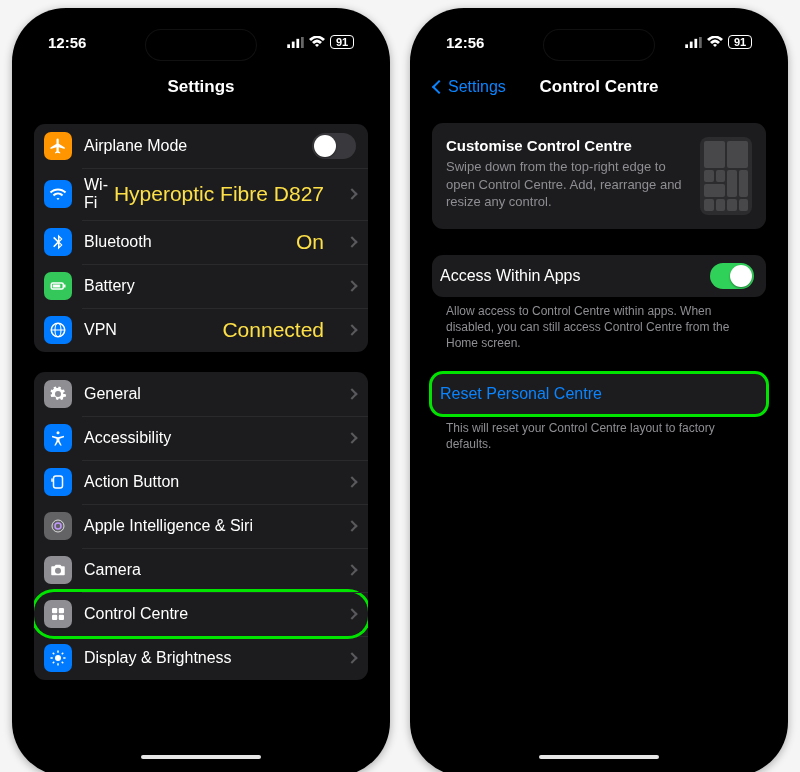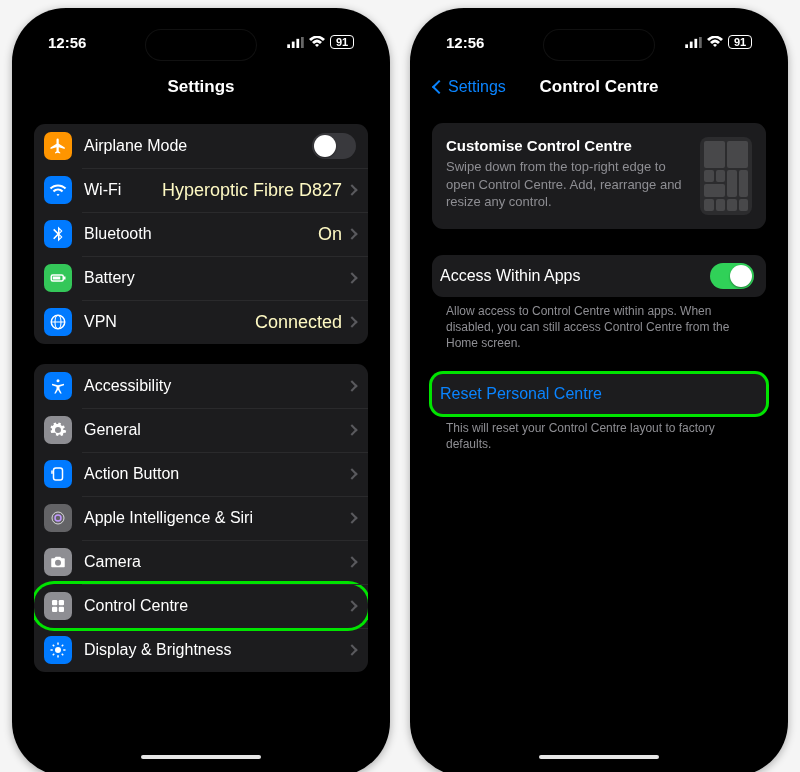--- a/index.html
+++ b/index.html
@@ -129,23 +129,23 @@
     flex-shrink: 0;
     color: #fff;
   }
   .icon svg { width: 18px; height: 18px; display: block; }
   .label {
     color: #fff;
     font-size: 16px;
     flex: 1;
   }
   .value {
-    color: #fef9c3;
-    font-size: 18px;
-    margin-right: 6px;
+    color: #fde047;
+    font-size: 21px;
+    margin-right: 24px;
   }
   .chev {
     width: 8px; height: 8px;
     border-top: 2px solid #5a5a5e;
     border-right: 2px solid #5a5a5e;
     transform: rotate(45deg);
     flex-shrink: 0;
   }
   .switch {
     width: 44px; height: 26px;
@@ -328,37 +328,37 @@
           </span>
           <span class="label">VPN</span>
           <span class="value">Connected</span>
           <span class="chev"></span>
         </div>
       </div>
 
       <div class="group">
 
         <div class="row">
+          <span class="icon bg-gray">
+            <svg viewBox="0 0 24 24">
+                <path fill="#fff" d="M12 8a4 4 0 1 0 0 8 4 4 0 0 0 0-8zm9 4l2 1-1 3-2-.5c-.4.6-.9 1.1-1.5 1.5l.5 2-3 1-1-2h-2l-1 2-3-1 .5-2c-.6-.4-1.1-.9-1.5-1.5L3 16l-1-3 2-1v-2L2 9l1-3 2 .5c.4-.6.9-1.1 1.5-1.5L6 3l3-1 1 2h2l1-2 3 1-.5 2c.6.4 1.1.9 1.5 1.5L20 6l1 3-2 1v2z"></path>
+              </svg>
+          </span>
+          <span class="label">General</span>
+          <span class="chev"></span>
+        </div>
+
+        <div class="row">
           <span class="icon bg-blue">
             <svg viewBox="0 0 24 24">
                 <circle cx="12" cy="5" r="2" fill="#fff"></circle>
                 <path fill="#fff" d="M4 9l8 2 8-2v2l-6 2v3l3 6h-2l-3-5-3 5H7l3-6v-3L4 11V9z"></path>
               </svg>
           </span>
           <span class="label">Accessibility</span>
-          <span class="chev"></span>
-        </div>
-
-        <div class="row">
-          <span class="icon bg-gray">
-            <svg viewBox="0 0 24 24">
-                <path fill="#fff" d="M12 8a4 4 0 1 0 0 8 4 4 0 0 0 0-8zm9 4l2 1-1 3-2-.5c-.4.6-.9 1.1-1.5 1.5l.5 2-3 1-1-2h-2l-1 2-3-1 .5-2c-.6-.4-1.1-.9-1.5-1.5L3 16l-1-3 2-1v-2L2 9l1-3 2 .5c.4-.6.9-1.1 1.5-1.5L6 3l3-1 1 2h2l1-2 3 1-.5 2c.6.4 1.1.9 1.5 1.5L20 6l1 3-2 1v2z"></path>
-              </svg>
-          </span>
-          <span class="label">General</span>
           <span class="chev"></span>
         </div>
 
         <div class="row">
           <span class="icon bg-blue">
             <svg viewBox="0 0 24 24">
                 <rect x="6" y="4" width="12" height="16" rx="3" fill="none" stroke="#fff" stroke-width="2"></rect>
                 <rect x="3" y="7" width="2" height="5" rx="1" fill="#fff"></rect>
               </svg>
           </span>

